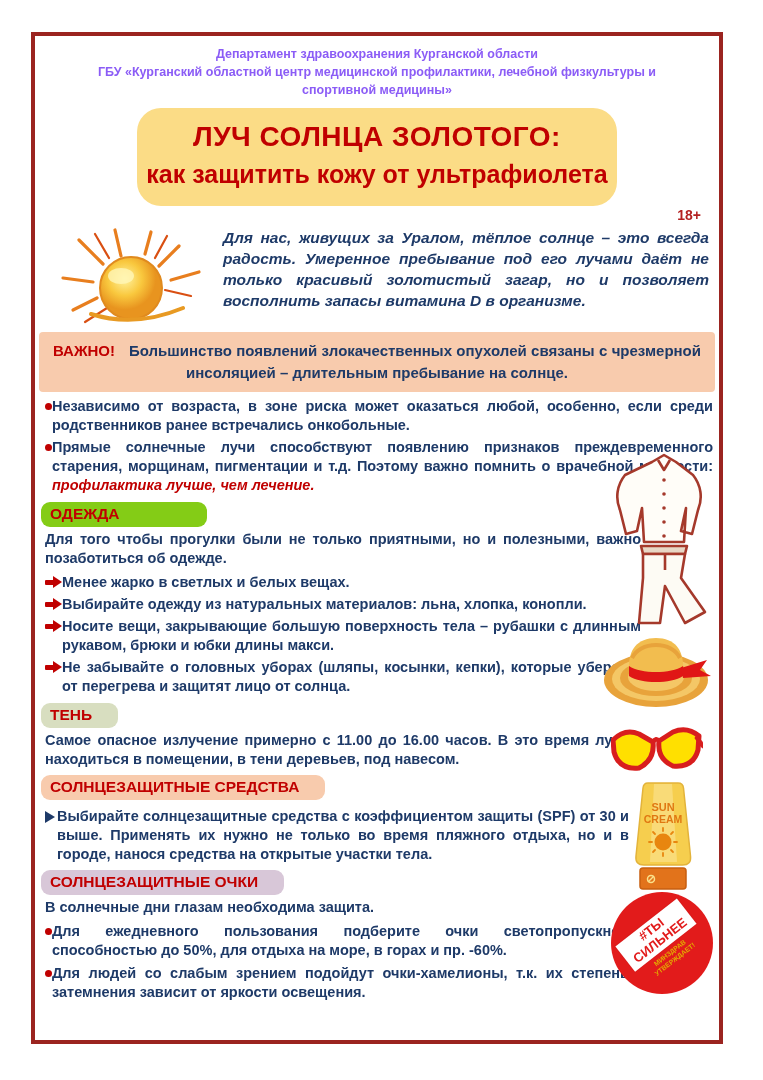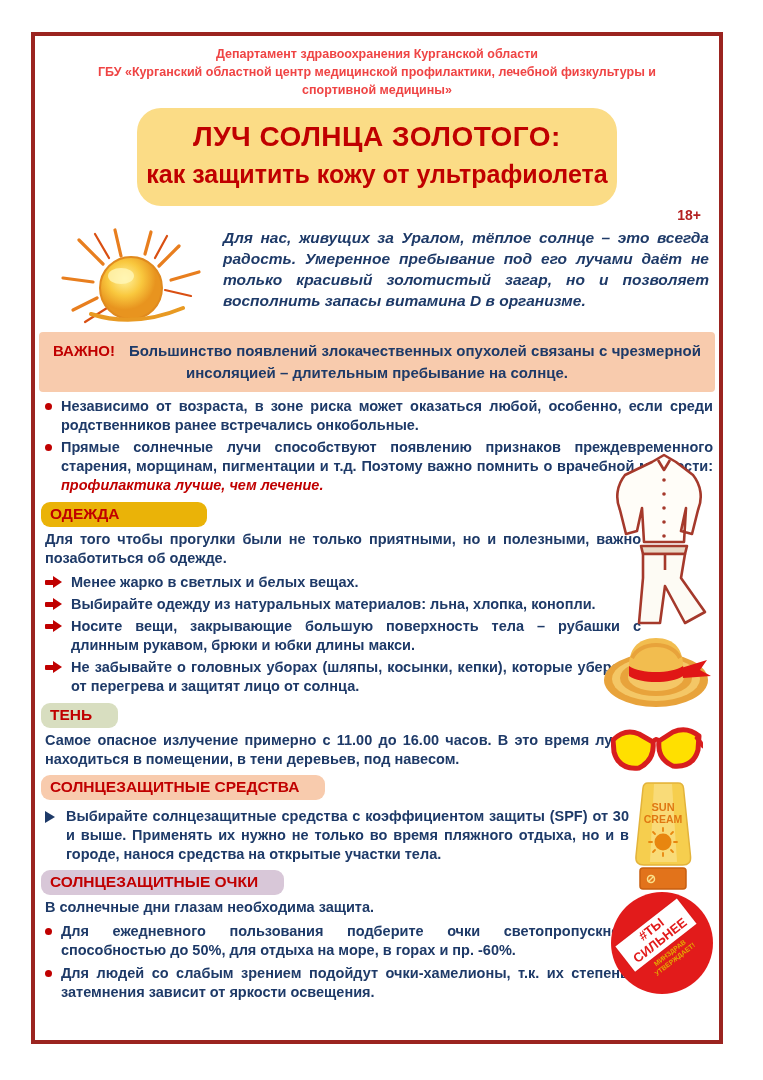--- a/index.html
+++ b/index.html
@@ -6,21 +6,21 @@
   body{
     width:763px;height:1080px;background:#ffffff;overflow:hidden;position:relative;
     font-family:"Liberation Sans","DejaVu Sans",sans-serif;
     -webkit-font-smoothing:antialiased;
   }
   .frame{
     position:absolute;left:31px;top:32px;width:692px;height:1012px;
     border:4px solid #9B2420;box-sizing:border-box;background:#fff;
   }
   
-  .org-header{padding:9px 26px 0 26px;text-align:center;color:#ef4444;font-weight:bold;
+  .org-header{padding:9px 26px 0 26px;text-align:center;color:#8b5cf6;font-weight:bold;
     font-size:12.5px;line-height:1.45;}
   
   .title-box{
     margin:9px auto 0 auto;width:480px;background:#FBDC86;border-radius:24px;
     text-align:center;padding:10px 8px 14px 8px;box-sizing:border-box;
   }
   .title-line1{color:#C00000;font-weight:bold;font-size:28px;line-height:1.35;letter-spacing:.5px;}
   .title-line2{color:#C00000;font-weight:bold;font-size:25px;line-height:1.45;}
   .age-badge{text-align:right;margin:1px 18px 0 0;color:#B31F1F;font-weight:bold;font-size:14px;height:17px;}
   
@@ -31,35 +31,35 @@
   
   .important-box{
     margin:6px 4px 0 4px;background:#F8CBAD;border-radius:4px;padding:8px 14px;
     font-size:15px;font-weight:bold;color:#1E3A68;line-height:1.45;
     text-align:justify;text-align-last:center;
   }
   .important-label{color:#C00000;margin-right:14px;}
   
   .body-text{color:#1E3A68;font-weight:bold;font-size:14.5px;line-height:1.32;text-align:justify;}
   .list{margin:5px 6px 0 10px;display:flex;flex-direction:column;gap:3px;}
-  .li{display:flex;gap:9px;}
+  .li{display:flex;}
   .li .txt{flex:1;}
   .dot{flex:0 0 7px;width:7px;height:7px;border-radius:50%;background:#C00000;margin-top:6px;}
   .arrow-icon{flex:0 0 17px;position:relative;height:12px;margin-top:3px;}
   .arrow-icon::before{content:'';position:absolute;left:0;top:4px;width:9px;height:5px;background:#C00000;border-radius:1px;}
   .arrow-icon::after{content:'';position:absolute;left:8px;top:0;width:0;height:0;
     border-left:9px solid #C00000;border-top:6.5px solid transparent;border-bottom:6.5px solid transparent;}
   .tri-icon{flex:0 0 12px;position:relative;height:12px;margin-top:3px;}
   .tri-icon::after{content:'';position:absolute;left:0;top:1px;width:0;height:0;
     border-left:10px solid #1E3A68;border-top:6px solid transparent;border-bottom:6px solid transparent;}
   .red-em{color:#C00000;font-style:italic;}
   
   .chip{display:inline-block;margin:6px 0 2px 6px;border-radius:9px;
     color:#C00000;font-weight:bold;font-size:15.5px;padding:3px 26px 4px 9px;}
-  .chip.clothing{background:#eab308;padding-right:88px;}
+  .chip.clothing{background:#84cc16;padding-right:88px;}
   .chip.shade{background:#D8DEC0;}
   .chip.sunscreen{background:#F8CBAD;}
   .chip.glasses{background:#D8C7D8;}
   .sect-text{margin:1px 6px 0 10px;}
   .narrow{width:584px;}
   .narrow2{width:596px;}
   
   .footer-box{
     position:absolute;left:26px;right:26px;bottom:7px;background:#FDF2CC;border-radius:16px;
     text-align:center;padding:11px 6px;color:#C00000;font-weight:bold;font-size:19px;

